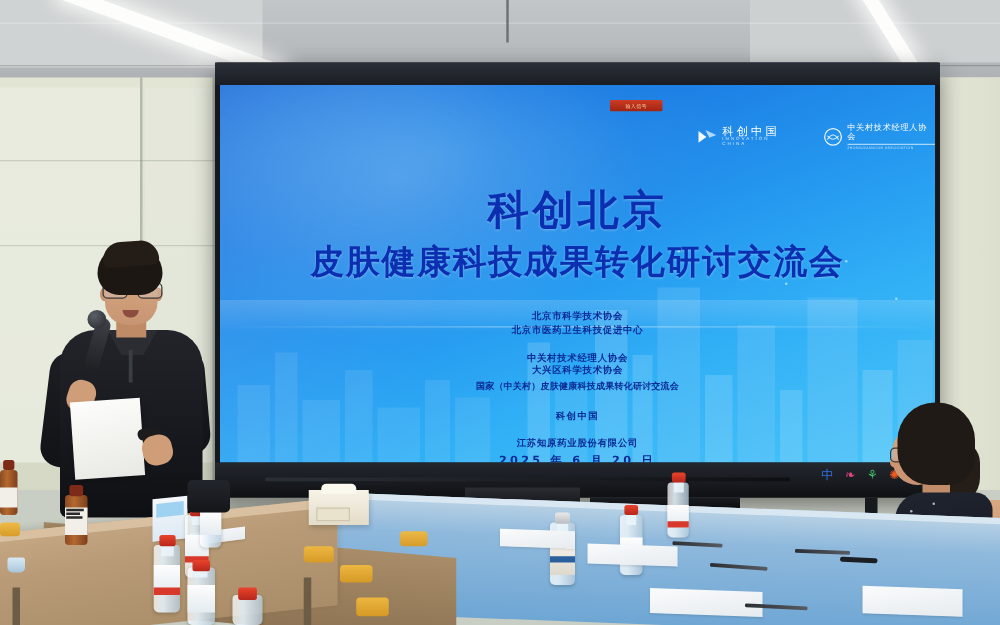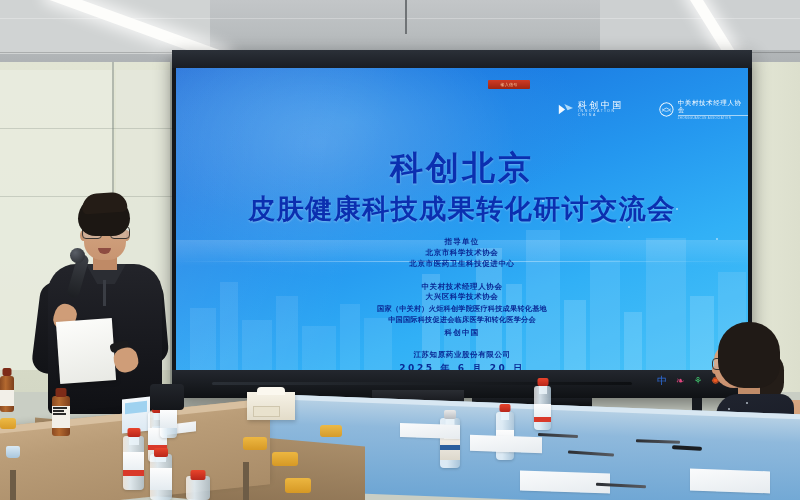--- a/index.html
+++ b/index.html
@@ -285,28 +285,26 @@
             <div class="txt">中关村技术经理人协会</div>
             <div class="rule"></div>
             <div class="sub">ZHONGGUANCUN ASSOCIATION</div>
           </div>
         </div>
       </div>
 
       <div class="s-title">科创北京</div>
       <div class="s-sub">皮肤健康科技成果转化研讨交流会</div>
 
-      <div class="s-blk s-h" style="top:168px;">指导单位</div>
       <div class="s-blk s-l" style="top:190px;">北京市医药卫生科技促进中心</div>
       <div class="s-blk s-l" style="top:179px;">北京市科学技术协会</div>
 
       <div class="s-blk s-l" style="top:213px;">中关村技术经理人协会</div>
       <div class="s-blk s-l" style="top:224px;font-family:Liberation Mono, monospace;">大兴区科学技术协会</div>
-      <div class="s-blk s-l-wide" style="top:235px;">国家（中关村）火炬科创学院医疗科技成果转化基地</div>
-      <div class="s-blk s-l-wide" style="top:246px;">中国国际科技促进会临床医学和转化医学分会</div>
+      <div class="s-blk s-l-wide" style="top:235px;">国家（中关村）皮肤健康科技成果转化研讨交流会</div>
 
       <div class="s-blk s-h" style="top:259px;">科创中国</div>
       <div class="s-blk s-l" style="top:281px;">江苏知原药业股份有限公司</div>
 
       <div class="s-date">2025 年 6 月 20 日</div>
     </div>
 
     <div class="screen-bot">
       <div class="bezel-strip"></div>
       <div class="bezel-icons">

